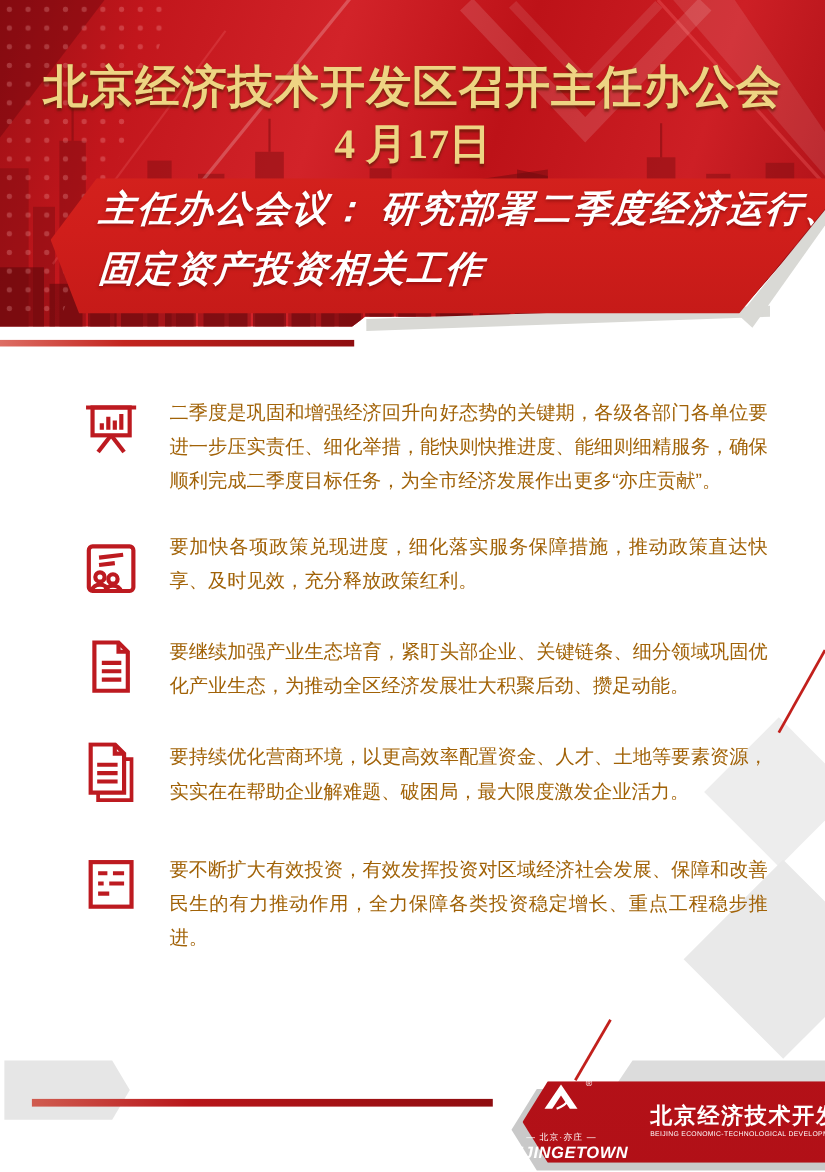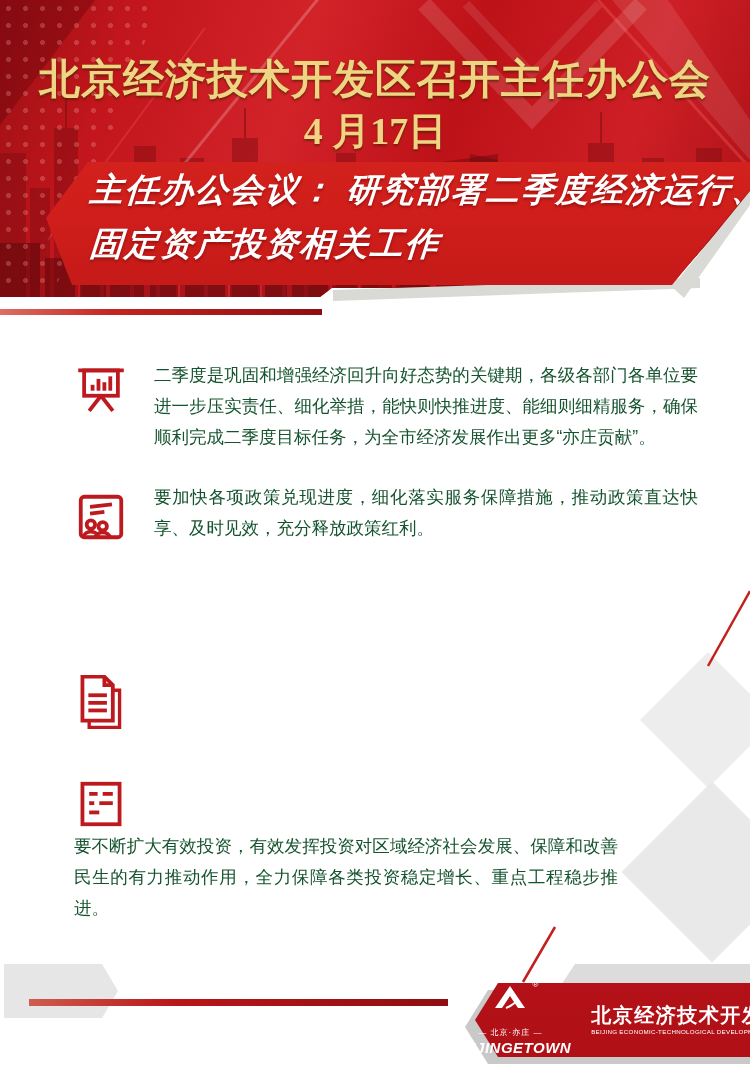--- a/index.html
+++ b/index.html
@@ -35,23 +35,23 @@
   .banner-line.l2{top:222px;}
   .header-underline{position:absolute;left:0;top:309px;width:322px;height:6px;z-index:2;
     background:linear-gradient(90deg,#dd6e64,#c3251f 35%,#8f0d10);}
 
   
   .deco{position:absolute;left:0;top:0;z-index:1;pointer-events:none;}
 
   
   .item{position:absolute;left:74px;width:624px;display:flex;align-items:flex-start;z-index:2;}
   .item .icon{width:54px;flex:0 0 54px;margin-right:26px;margin-top:2px;}
-  .item .txt{width:544px;font-size:17.5px;line-height:31px;color:#14532d;
+  .item .txt{width:544px;font-size:17.5px;line-height:31px;color:#a16207;
     text-align:justify;text-justify:inter-ideograph;}
-  .i1{top:360px;} .i2{top:482px;align-items:flex-end;} .i3{top:577px;} .i4{top:673px;} .i5{top:775px;flex-direction:column;}
+  .i1{top:360px;} .i2{top:482px;align-items:flex-end;} .i3{top:577px;} .i4{top:673px;} .i5{top:775px;}
 
   
   .footer-banner{position:absolute;left:0;top:0;width:750px;height:1065px;z-index:4;
     background:linear-gradient(180deg,#cf1e25 0%,#c0141b 55%,#b11017 100%);
     clip-path:polygon(498px 983px,750px 983px,750px 1057px,498px 1057px,475px 1020px);}
   .footer-content{position:absolute;left:486px;top:986px;width:264px;height:68px;
     display:flex;align-items:center;justify-content:center;color:#fff;}
   .logo-col{display:flex;flex-direction:column;align-items:center;line-height:1;}
   .logo-mark{position:relative;}
   .logo-reg{position:absolute;right:-10px;top:-4px;font-size:8px;}
@@ -195,30 +195,41 @@
       <line x1="19" y1="20" x2="45" y2="17"></line>
         <line x1="19" y1="28" x2="36" y2="26"></line>
       <circle cx="20" cy="41" r="5"></circle>
         <path d="M11 56 c2,-9 16,-9 18,0"></path>
       <circle cx="34" cy="43" r="5"></circle>
         <path d="M25 57 c2,-9 16,-9 18,0"></path>
     </svg>
     <div class="txt">要加快各项政策兑现进度，细化落实服务保障措施，推动政策直达快享、及时见效，充分释放政策红利。</div>
   </div>
 
+  <div class="item i3">
+    <svg class="icon" viewBox="0 0 64 64" fill="none" stroke="#bd1a20" stroke-width="4.5">
+      <path d="M14 6 H40 L50 16 V58 H14 Z"></path>
+        <path d="M40 6 V16 H50"></path>
+      <line x1="22" y1="28" x2="43" y2="28"></line>
+        <line x1="22" y1="37" x2="43" y2="37"></line>
+        <line x1="22" y1="46" x2="43" y2="46"></line>
+    </svg>
+    <div class="txt">要继续加强产业生态培育，紧盯头部企业、关键链条、细分领域巩固优化产业生态，为推动全区经济发展壮大积聚后劲、攒足动能。</div>
+  </div>
 
   <div class="item i4">
     <svg class="icon" viewBox="0 0 64 64" fill="none" stroke="#bd1a20" stroke-width="4.5">
       <path d="M46 18 H54 V62 H18 V54" stroke-width="4"></path>
       <path d="M10 2 H36 L46 12 V54 H10 Z"></path>
         <path d="M36 2 V12 H46"></path>
       <line x1="17" y1="24" x2="39" y2="24"></line>
         <line x1="17" y1="33" x2="39" y2="33"></line>
         <line x1="17" y1="42" x2="39" y2="42"></line>
     </svg>
+    <div class="txt">要持续优化营商环境，以更高效率配置资金、人才、土地等要素资源，实实在在帮助企业解难题、破困局，最大限度激发企业活力。</div>
   </div>
 
   <div class="item i5">
     <svg class="icon" viewBox="0 0 64 64" fill="none" stroke="#bd1a20" stroke-width="4.5">
       <rect x="10" y="8" width="44" height="48"></rect>
       <line x1="18" y1="20" x2="28" y2="20"></line>
         <line x1="34" y1="20" x2="46" y2="20"></line>
       <line x1="18" y1="31" x2="24" y2="31"></line>
         <line x1="30" y1="31" x2="46" y2="31"></line>
       <line x1="18" y1="42" x2="30" y2="42"></line>

